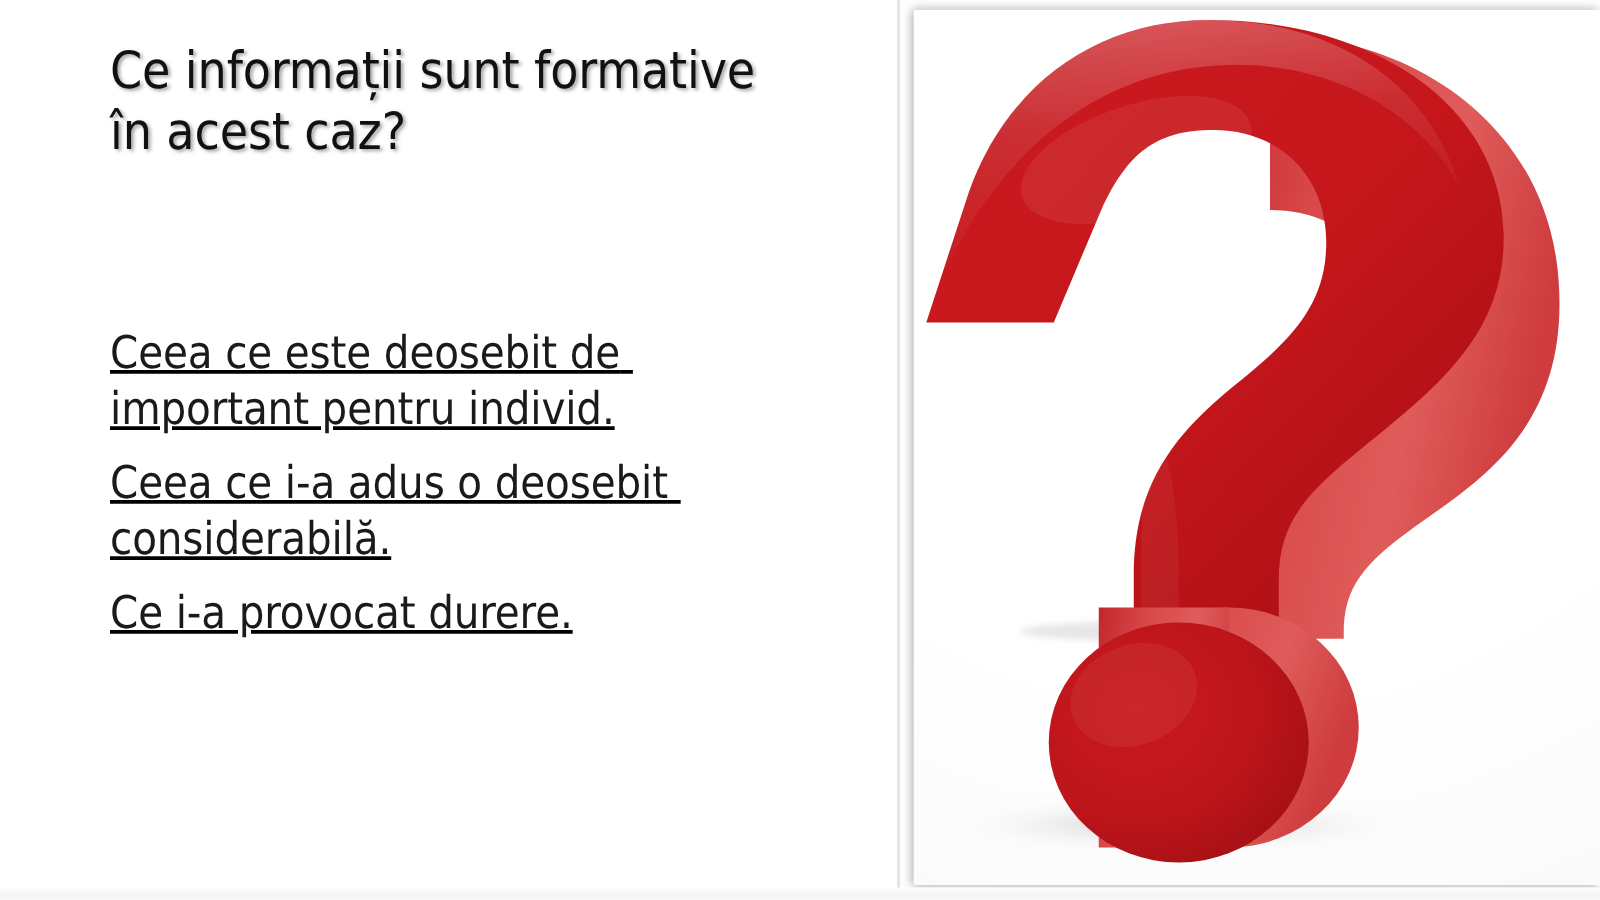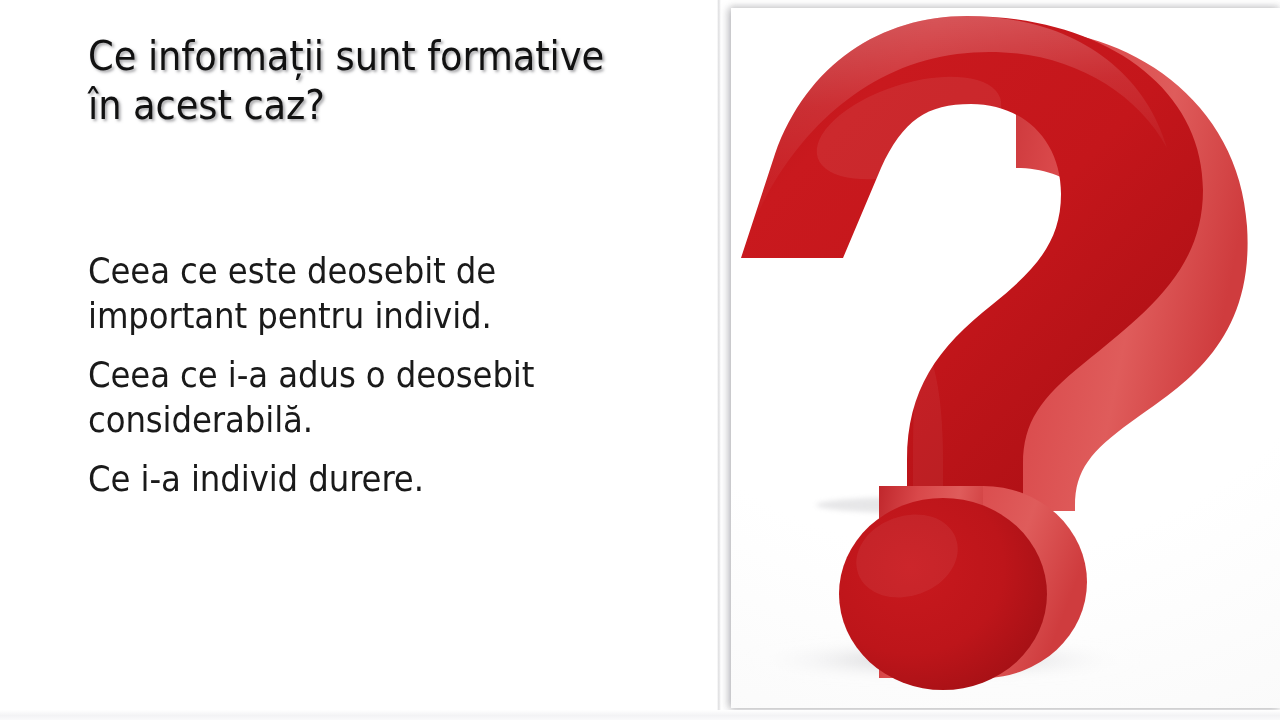--- a/index.html
+++ b/index.html
@@ -43,22 +43,23 @@
     font-stretch: condensed;
     color: #111111;
     letter-spacing: -0.1px;
     text-shadow: 2px 2px 3px rgba(90, 90, 95, 0.55);
     white-space: pre-wrap;
   }
 
   .body-block {
     position: absolute;
     left: 88px;
-    top: 248px;
+    top: 260px;
     width: 570px;
+    text-decoration: underline;
   }
 
   .body-para {
     font-size: 36px;
     line-height: 1.25;
     font-weight: 400;
     font-stretch: condensed;
     color: #1a1a1a;
     letter-spacing: -0.1px;
     margin: 0 0 14px 0;
@@ -125,21 +126,21 @@
 
 <div class="slide">
 
   <div class="text-col">
 
     <div class="slide-title">Ce informații sunt formative în acest caz?</div>
 
     <div class="body-block">
       <p class="body-para">Ceea ce este deosebit de important pentru individ.</p>
       <p class="body-para">Ceea ce i-a adus o deosebit considerabilă.</p>
-      <p class="body-para">Ce i-a individ durere.</p>
+      <p class="body-para">Ce i-a provocat durere.</p>
     </div>
 
   </div>
 
   <div class="divider-line"></div>
 
   <div class="photo-panel">
     <div class="photo-inner"></div>
 
     <div class="qmark">

